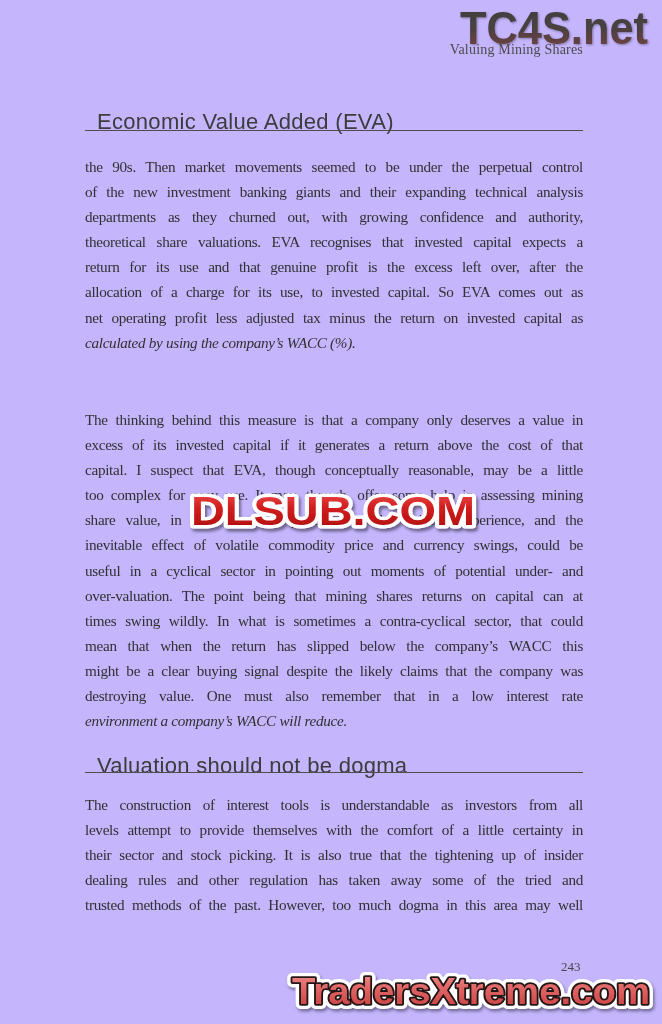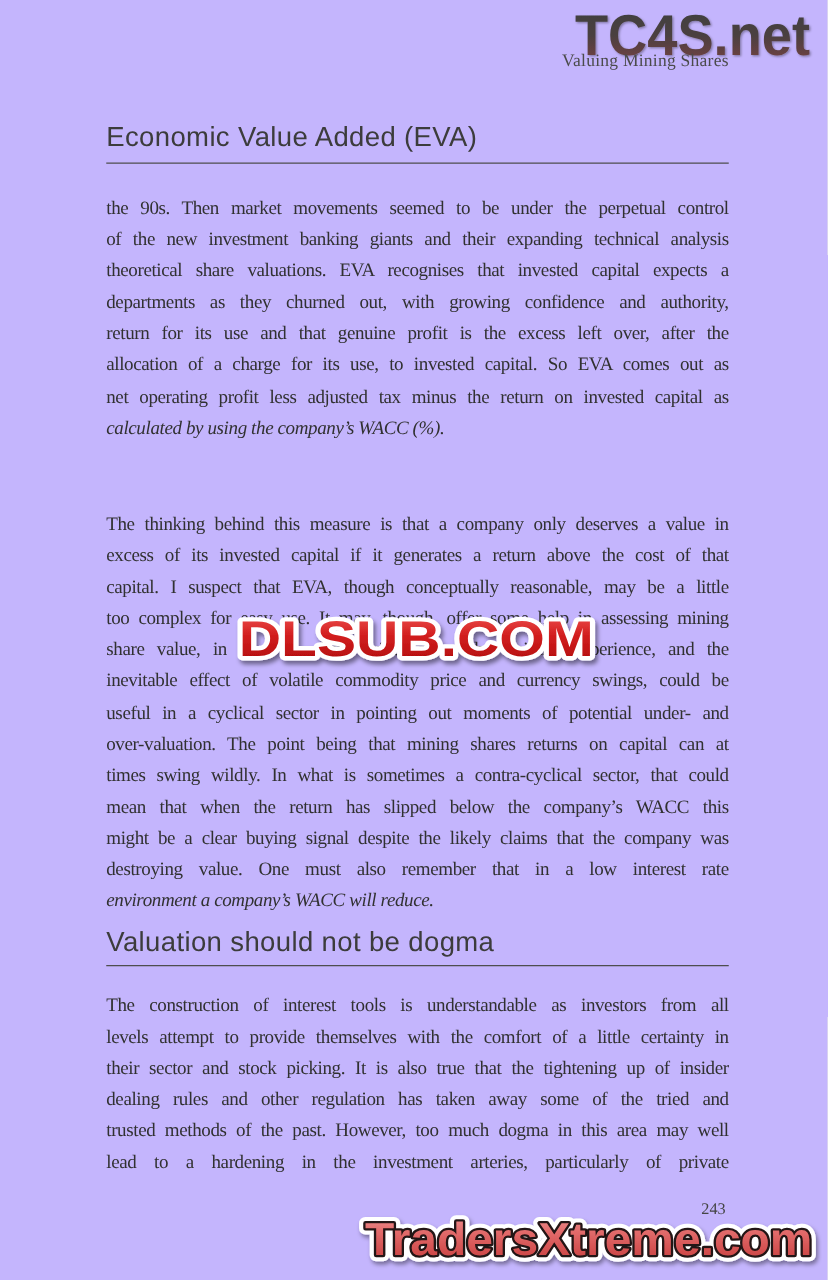--- a/index.html
+++ b/index.html
@@ -14,21 +14,21 @@
   .running-head {
     position:absolute; top:42px; left:300px; width:283px;
     text-align:right; font-family:"Liberation Serif", serif;
     font-size:14px; color:#4b4b4b; letter-spacing:0.2px;
   }
 
   
   .sec-heading {
     position:absolute; left:85px; width:498px;
     font-family:"Liberation Sans", sans-serif; font-weight:400;
-    font-size:22px; color:#3c3c3c; letter-spacing:0.3px; margin:0;
+    font-size:22px; color:#3c3c3c; letter-spacing:0.3px; margin:12px;
   }
   .heading-1 { top:97px; }
   .heading-2 { top:741px; }
   .sec-rule {
     position:absolute; left:85px; width:498px; height:0;
     border-top:1.6px solid #4e4e4e;
   }
   .rule-1 { top:130px; }
   .rule-2 { top:772px; }
 
@@ -78,22 +78,22 @@
   </div>
 
   <div class="running-head">Valuing Mining Shares</div>
 
   <h1 class="sec-heading heading-1">Economic Value Added (EVA)</h1>
   <div class="sec-rule rule-1"></div>
 
   <div class="para para-1">
       <div class="line">the 90s. Then market movements seemed to be under the perpetual control</div>
       <div class="line">of the new investment banking giants and their expanding technical analysis</div>
+      <div class="line">departments as they churned out, with growing confidence and authority,</div>
       <div class="line">theoretical share valuations. EVA recognises that invested capital expects a</div>
-      <div class="line">departments as they churned out, with growing confidence and authority,</div>
       <div class="line">return for its use and that genuine profit is the excess left over, after the</div>
       <div class="line">allocation of a charge for its use, to invested capital. So EVA comes out as</div>
       <div class="line">net operating profit less adjusted tax minus the return on invested capital as</div>
       <div class="line last">calculated by using the company’s WACC (%).</div>
     </div>
   <div class="para para-2">
       <div class="line">The thinking behind this measure is that a company only deserves a value in</div>
       <div class="line">excess of its invested capital if it generates a return above the cost of that</div>
       <div class="line">capital. I suspect that EVA, though conceptually reasonable, may be a little</div>
       <div class="line">too complex for easy use. It may, though, offer some help in assessing mining</div>
@@ -127,21 +127,20 @@
 
   <h1 class="sec-heading heading-2">Valuation should not be dogma</h1>
   <div class="sec-rule rule-2"></div>
 
   <div class="para para-3">
       <div class="line">The construction of interest tools is understandable as investors from all</div>
       <div class="line">levels attempt to provide themselves with the comfort of a little certainty in</div>
       <div class="line">their sector and stock picking. It is also true that the tightening up of insider</div>
       <div class="line">dealing rules and other regulation has taken away some of the tried and</div>
       <div class="line">trusted methods of the past. However, too much dogma in this area may well</div>
-      <div class="line">lead to a hardening in the investment arteries, particularly of private</div>
     </div>
 
   <div class="page-number">243</div>
 
   <div class="tx-wrap">
     <svg width="374" height="52" viewBox="0 0 374 52">
       <defs>
         <linearGradient id="txGrad" x1="0" y1="0" x2="0" y2="1">
           <stop offset="0%" stop-color="#ef9292"></stop>
           <stop offset="35%" stop-color="#e26b6b"></stop>

